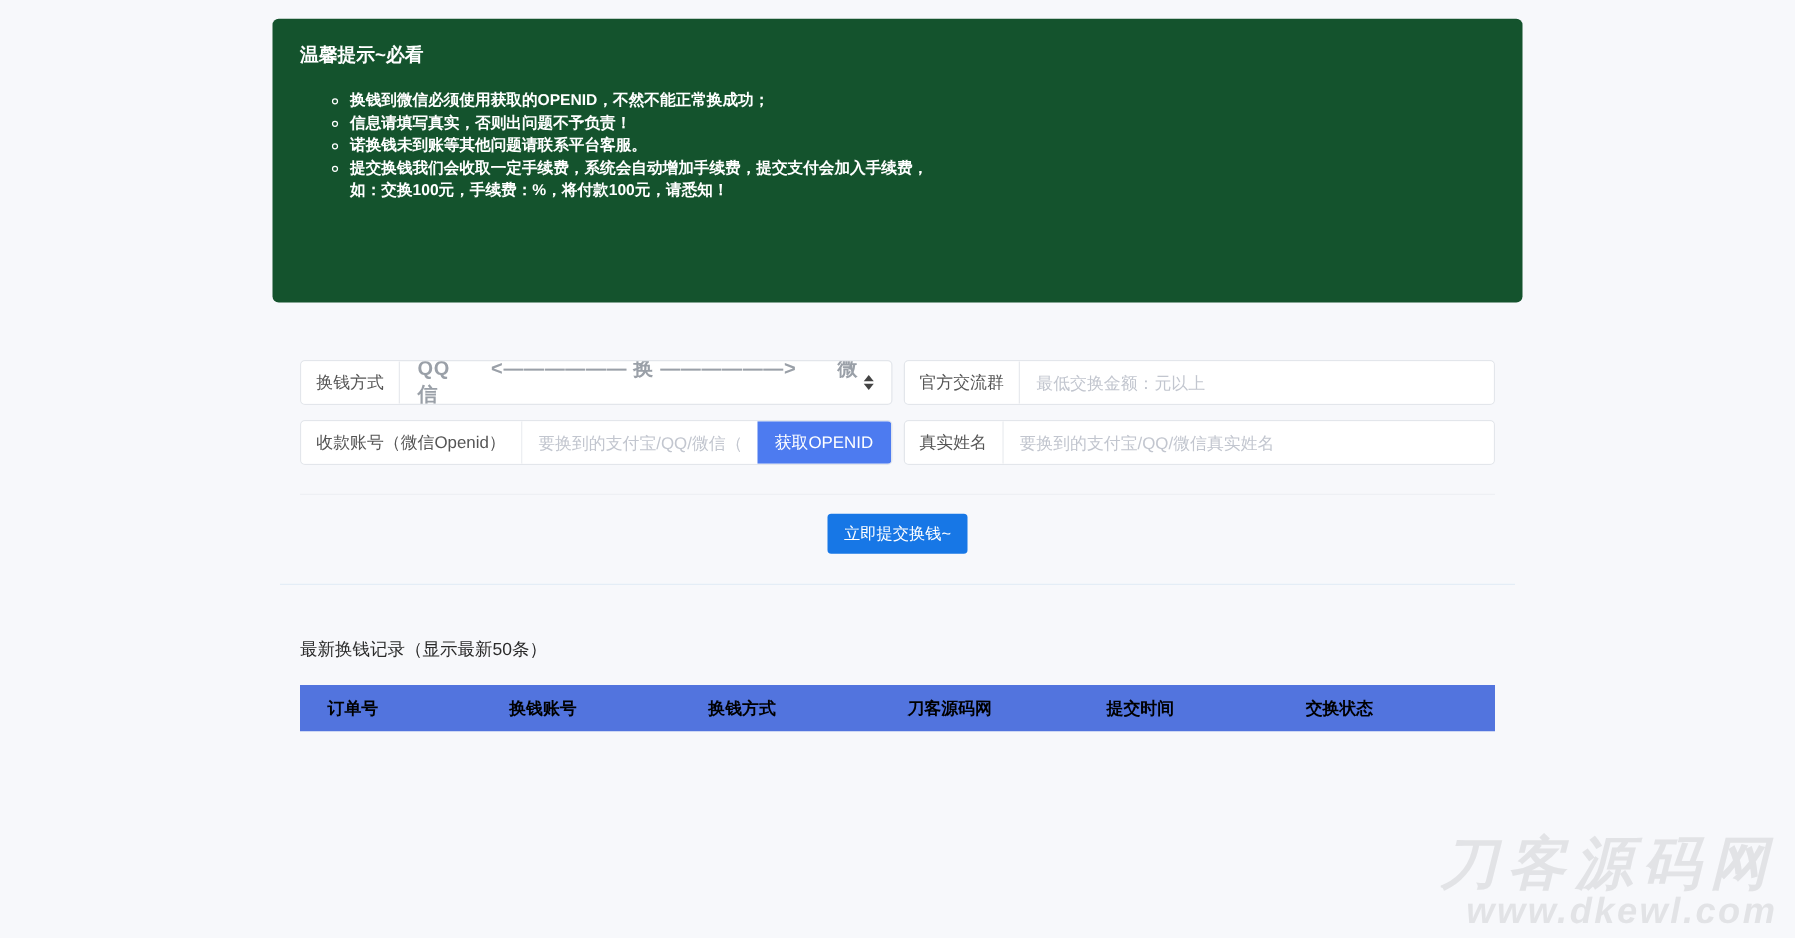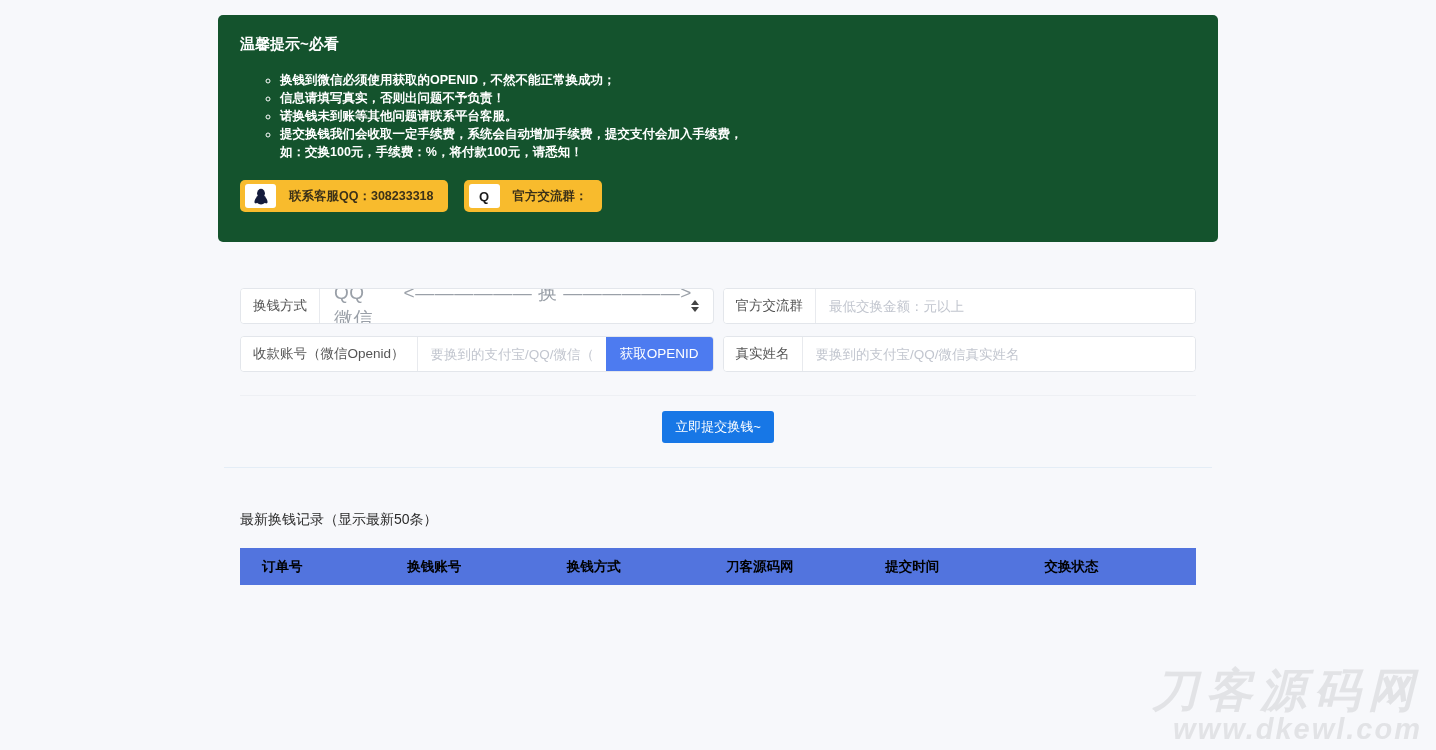--- a/index.html
+++ b/index.html
@@ -89,21 +89,21 @@
   }
   .igroup input::placeholder { color: #c2c6cf; }
   .selectbox {
     flex: 1;
     display: flex;
     align-items: center;
     padding: 0 14px;
     position: relative;
     cursor: pointer;
   }
-  .sel-text { font-size: 19px; color: #9aa0a8; letter-spacing: 0.5px; }
+  .sel-text { font-size: 16px; color: #9aa0a8; letter-spacing: 0.5px; font-weight: bold; }
   .caret {
     position: absolute;
     right: 13px;
     top: 50%;
     transform: translateY(-50%);
     width: 9px; height: 12px;
   }
   .caret:before, .caret:after {
     content: "";
     position: absolute;
@@ -180,37 +180,20 @@
     <div class="notice-title">温馨提示~必看</div>
     <ul>
       <li><span>换钱到微信必须使用获取的OPENID，不然不能正常换成功；</span></li>
       <li><span>信息请填写真实，否则出问题不予负责！</span></li>
       <li><span>诺换钱未到账等其他问题请联系平台客服。</span></li>
       <li>
         <span>提交换钱我们会收取一定手续费，系统会自动增加手续费，提交支付会加入手续费，</span><br>
         <span>如：交换100元，手续费：%，将付款100元，请悉知！</span>
       </li>
     </ul>
-    <div class="notice-buttons">
-      <button class="ybtn">
-        <span class="icon-box">
-          <svg width="14" height="17" viewBox="0 0 20 24" fill="#151c3d" aria-hidden="true">
-            <ellipse cx="10" cy="7.5" rx="5.6" ry="6.5"></ellipse>
-            <ellipse cx="10" cy="16.5" rx="7.6" ry="7"></ellipse>
-            <ellipse cx="3.2" cy="18" rx="2.2" ry="4" transform="rotate(18 3.2 18)"></ellipse>
-            <ellipse cx="16.8" cy="18" rx="2.2" ry="4" transform="rotate(-18 16.8 18)"></ellipse>
-          </svg>
-        </span>
-        <span>联系客服QQ：308233318</span>
-      </button>
-      <button class="ybtn">
-        <span class="icon-box qchar">Q</span>
-        <span>官方交流群：</span>
-      </button>
-    </div>
   </div>
 
   <div class="form-wrap">
     <div class="form-grid">
       <div class="igroup">
         <span class="addon">换钱方式</span>
         <div class="selectbox">
           <span class="sel-text">QQ　　&lt;—————— 换 ——————&gt;　　微信</span>
           <span class="caret"></span>
         </div>

